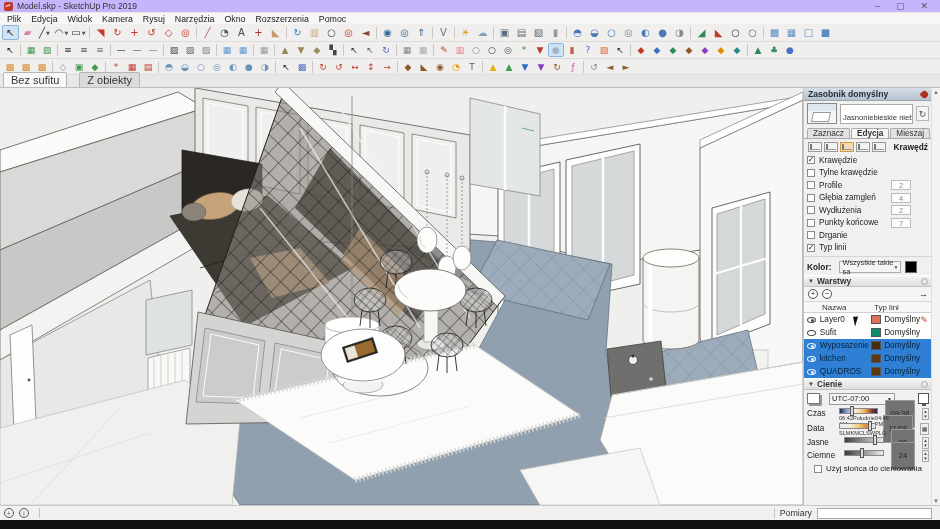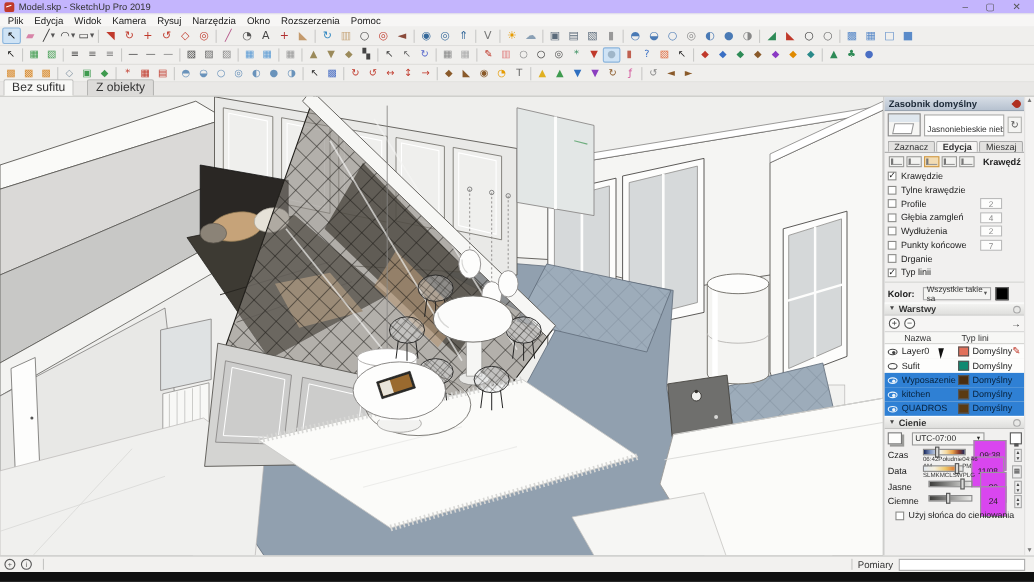--- a/index.html
+++ b/index.html
@@ -149,21 +149,21 @@
 #display-icon::after { content:""; position:absolute; left:3px; bottom:-3px; width:4px; height:3px;
   background:#555; }
 .slider { position:relative; flex:1; height:13px; }
 .track { position:absolute; left:0; right:0; top:1px; height:6px; border:1px solid #888; }
 .track.time { background:linear-gradient(90deg,#1c2b5e 0%,#8096c2 16%,#f3f3ef 38%,#f6dba2 55%,#e8a24a 70%,#8c3a2e 86%,#1b2a5e 100%); }
 .track.date { background:linear-gradient(90deg,#e3e9f0,#f5efdc 28%,#f0c96a 55%,#e0853a 76%,#efe3d0 90%,#e3e9f0); }
 .track.plain { background:linear-gradient(90deg,#3c3c3a,#ebebe9); }
 .handle { position:absolute; top:-1px; width:4px; height:10px; background:#dcdcda; border:1px solid #555; }
 .slider .marks { position:absolute; left:0; right:0; top:8px; display:flex; justify-content:space-between;
   font-size:5.6px; color:#333; }
-.spin { width:30px; height:28px; border:1px solid #999; background:#d946ef; font-size:7.6px;
+.spin { width:30px; height:28px; border:1px solid #999; background:#737373; font-size:7.6px;
   display:flex; align-items:center; justify-content:center; color:#222; }
 .spin-arrows { width:7px; height:12px; display:flex; flex-direction:column; align-items:center;
   justify-content:center; font-size:4.5px; color:#444; border:1px solid #aaa; background:#eee; }
 .cal-btn { width:9px; height:12px; border:1px solid #aaa; background:#eee; font-size:6px;
   display:flex; align-items:center; justify-content:center; color:#444; }
 #use-sun-row { display:flex; align-items:center; justify-content:center; height:13px; font-size:8px; }
 
 
 #statusbar { position:absolute; left:0; top:505px; width:940px; height:15px; background:#f2f1ef;
   border-top:1px solid #c9c9c7; display:flex; align-items:center; padding:0 4px; }

